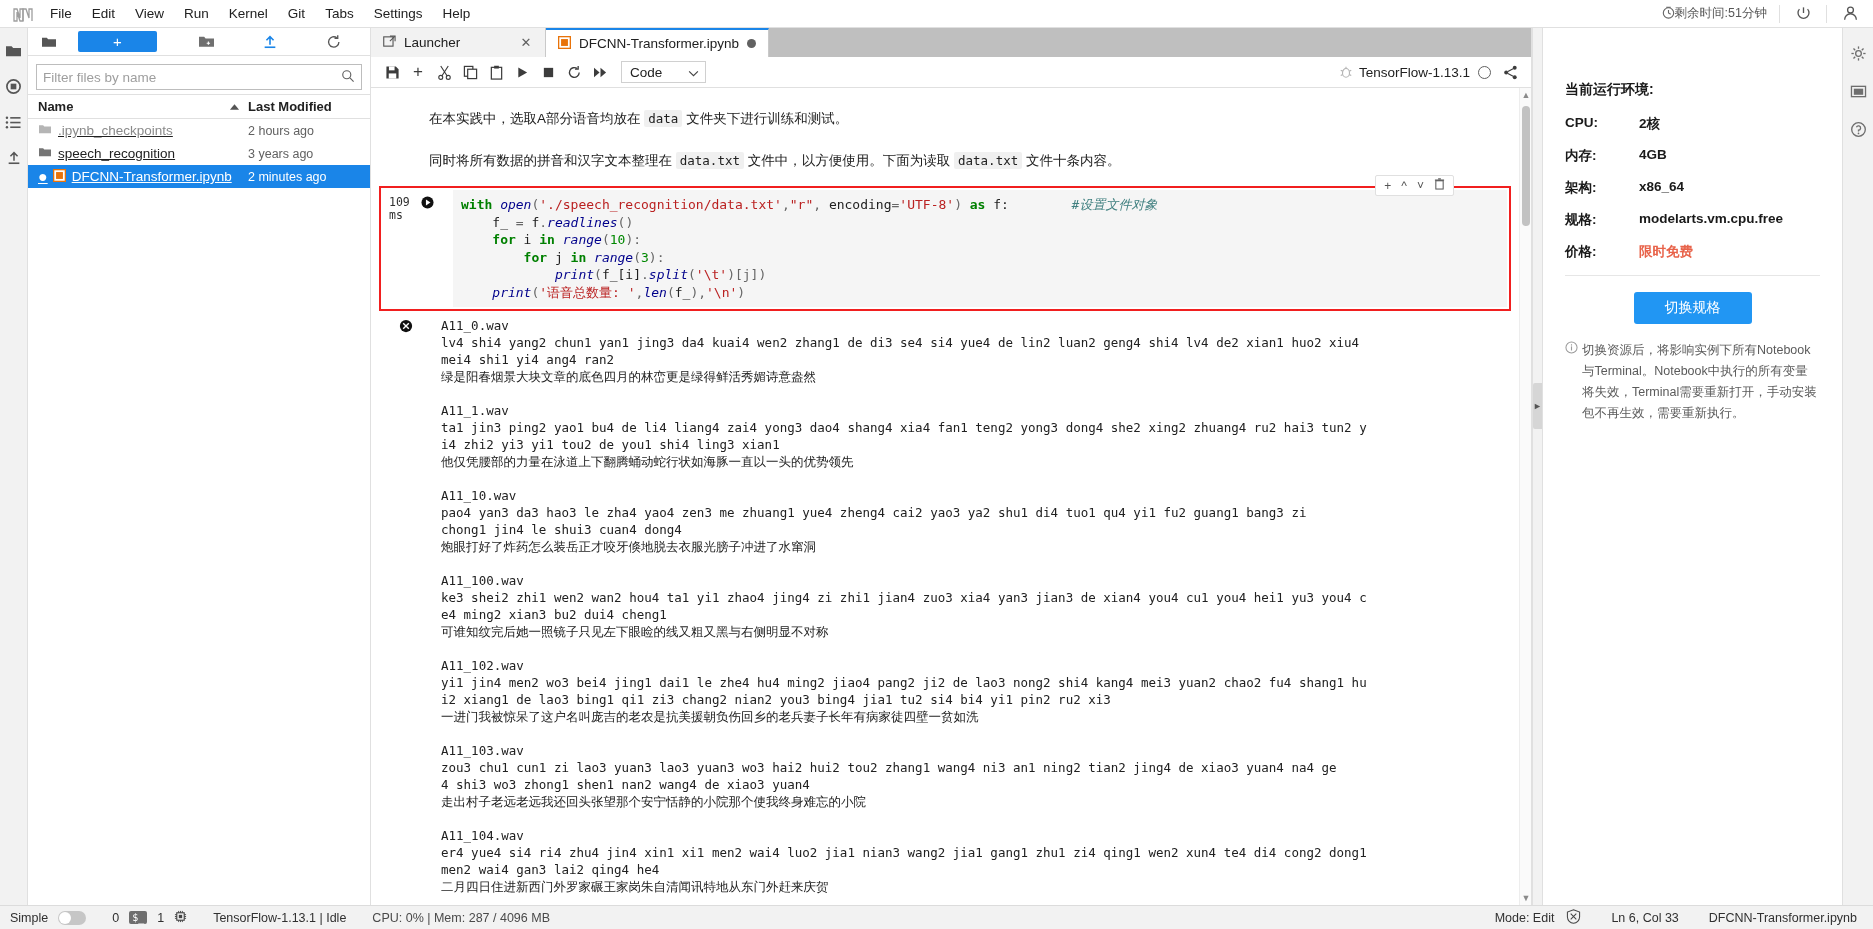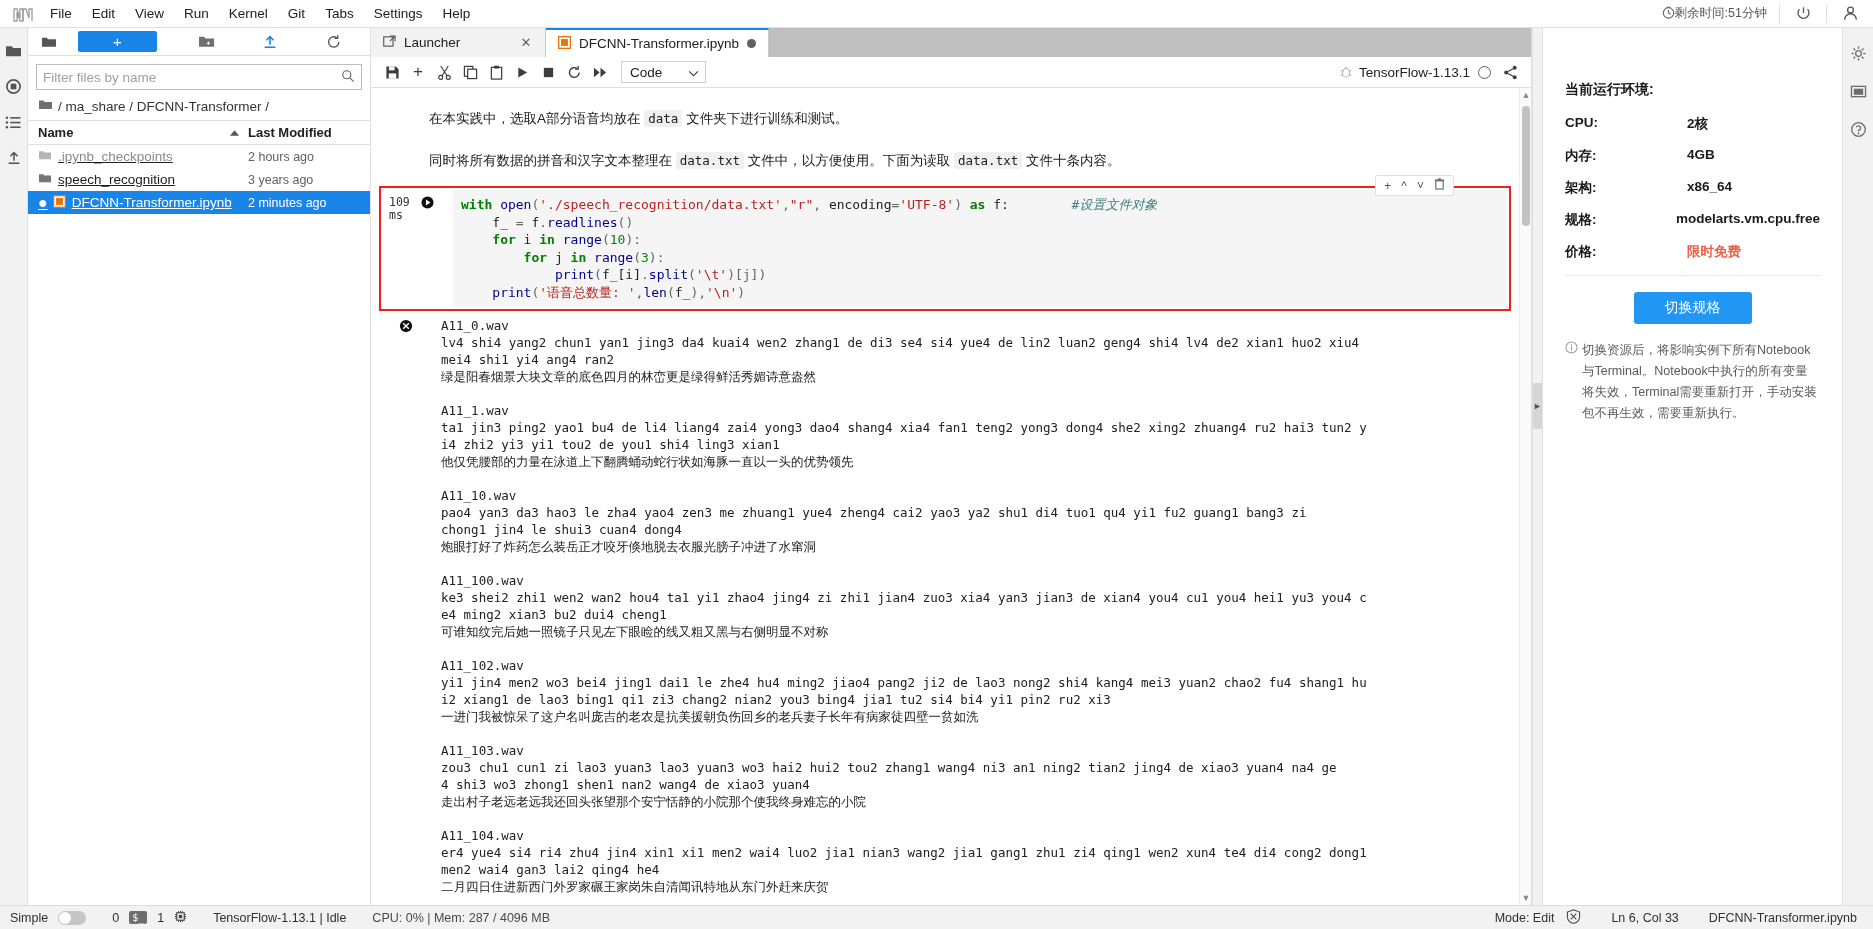--- a/index.html
+++ b/index.html
@@ -168,21 +168,21 @@
     display:flex; align-items:flex-start; gap:6px; line-height: 13px;
   }
   .prompt .ms { display:flex;flex-direction:column; width:26px;}
   .play { color:#111; font-size: 13px; margin-top:0px;}
   .editor {
     flex:1; background:#f5f5f5; padding: 6px 8px; min-height: 94px;
     font-family: "DejaVu Sans Mono", monospace; font-size: 13px; line-height: 17.5px;
     white-space: pre; overflow:hidden;
   }
   .tok-kw { color:#008000; font-weight:bold; }
-  .tok-fn { color:#00008b; }
+  .tok-fn { color:#00008b;font-style:italic; }
   .tok-str { color:#ba2121; }
   .tok-num { color:#080; }
   .tok-cm { color:#408080; font-style: italic; }
   .tok-op { color:#666; }
   .tok-pl { color:#212121; }
 
   .output-area { display:flex; padding: 6px 0 0 0; }
   .out-prompt { width: 70px; min-width:70px; display:flex; justify-content:center; padding-top:2px;}
   .out-body {
     flex:1; font-family:"DejaVu Sans Mono", monospace; font-size:12.5px;
@@ -209,21 +209,21 @@
   }
 
   
   .rightpanel {
     width: 300px; min-width:300px; background:#fff; padding: 18px 22px 0 22px;
     border-left: 1px solid #e0e0e0; position:relative;
   }
   .rp-title { font-weight:bold; font-size:14px; margin-bottom: 16px; color:#1a1a1a;margin-top:35px;}
   .rp-row { display:flex; margin-bottom: 14px; font-size:13.5px; }
   .rp-key { width: 74px; font-weight:bold; color:#1a1a1a;}
-  .rp-val { font-weight:bold; color:#1a1a1a;margin-left:48px; }
+  .rp-val { font-weight:bold; color:#1a1a1a; }
   .rp-val.free { color:#e8634a; }
   .rp-sep { height:1px; background:#e6e6e6; margin: 10px 0 16px 0;}
   .rp-btn {
     display:block; margin: 0 auto; width: 118px; height: 32px;
     background:#2196f3; color:#fff; border:none; border-radius:3px;
     font-size:14px; cursor:pointer; font-family:"Liberation Sans", sans-serif;
   }
   .rp-note {
     margin-top: 16px; font-size: 12.5px; color:#5a5a5a; line-height: 21px;
     display:flex; gap:4px;
@@ -375,28 +375,20 @@
       <div class="fb-filter">
         <input type="text" placeholder="Filter files by name" style="">
         <span>
           <svg width="14" height="14" viewBox="0 0 16 16">
               <circle cx="6.6" cy="6.6" r="4.6" fill="none" stroke="#616161" stroke-width="1.3"></circle>
               <path d="M10.2 10.2 L14.4 14.4" stroke="#616161" stroke-width="1.3"></path>
             </svg>
         </span>
       </div>
 
-      <div class="fb-crumbs">
-        <span>
-          <svg width="15" height="13" viewBox="0 0 18 16">
-              <path d="M1 3 L6.5 3 L8 4.8 L17 4.8 L17 13.5 L1 13.5 Z" fill="#6f6f6f"></path>
-            </svg>
-        </span>
-        <span>/ ma_share / DFCNN-Transformer /</span>
-      </div>
 
       <div class="fb-head">
         <div class="c-name">
           <span>Name</span>
         </div>
         <span style="margin-right:8px;">
           <svg width="11" height="8" viewBox="0 0 12 8">
               <path d="M6 1 L11 7 L1 7 Z" fill="#555"></path>
             </svg>
         </span>

